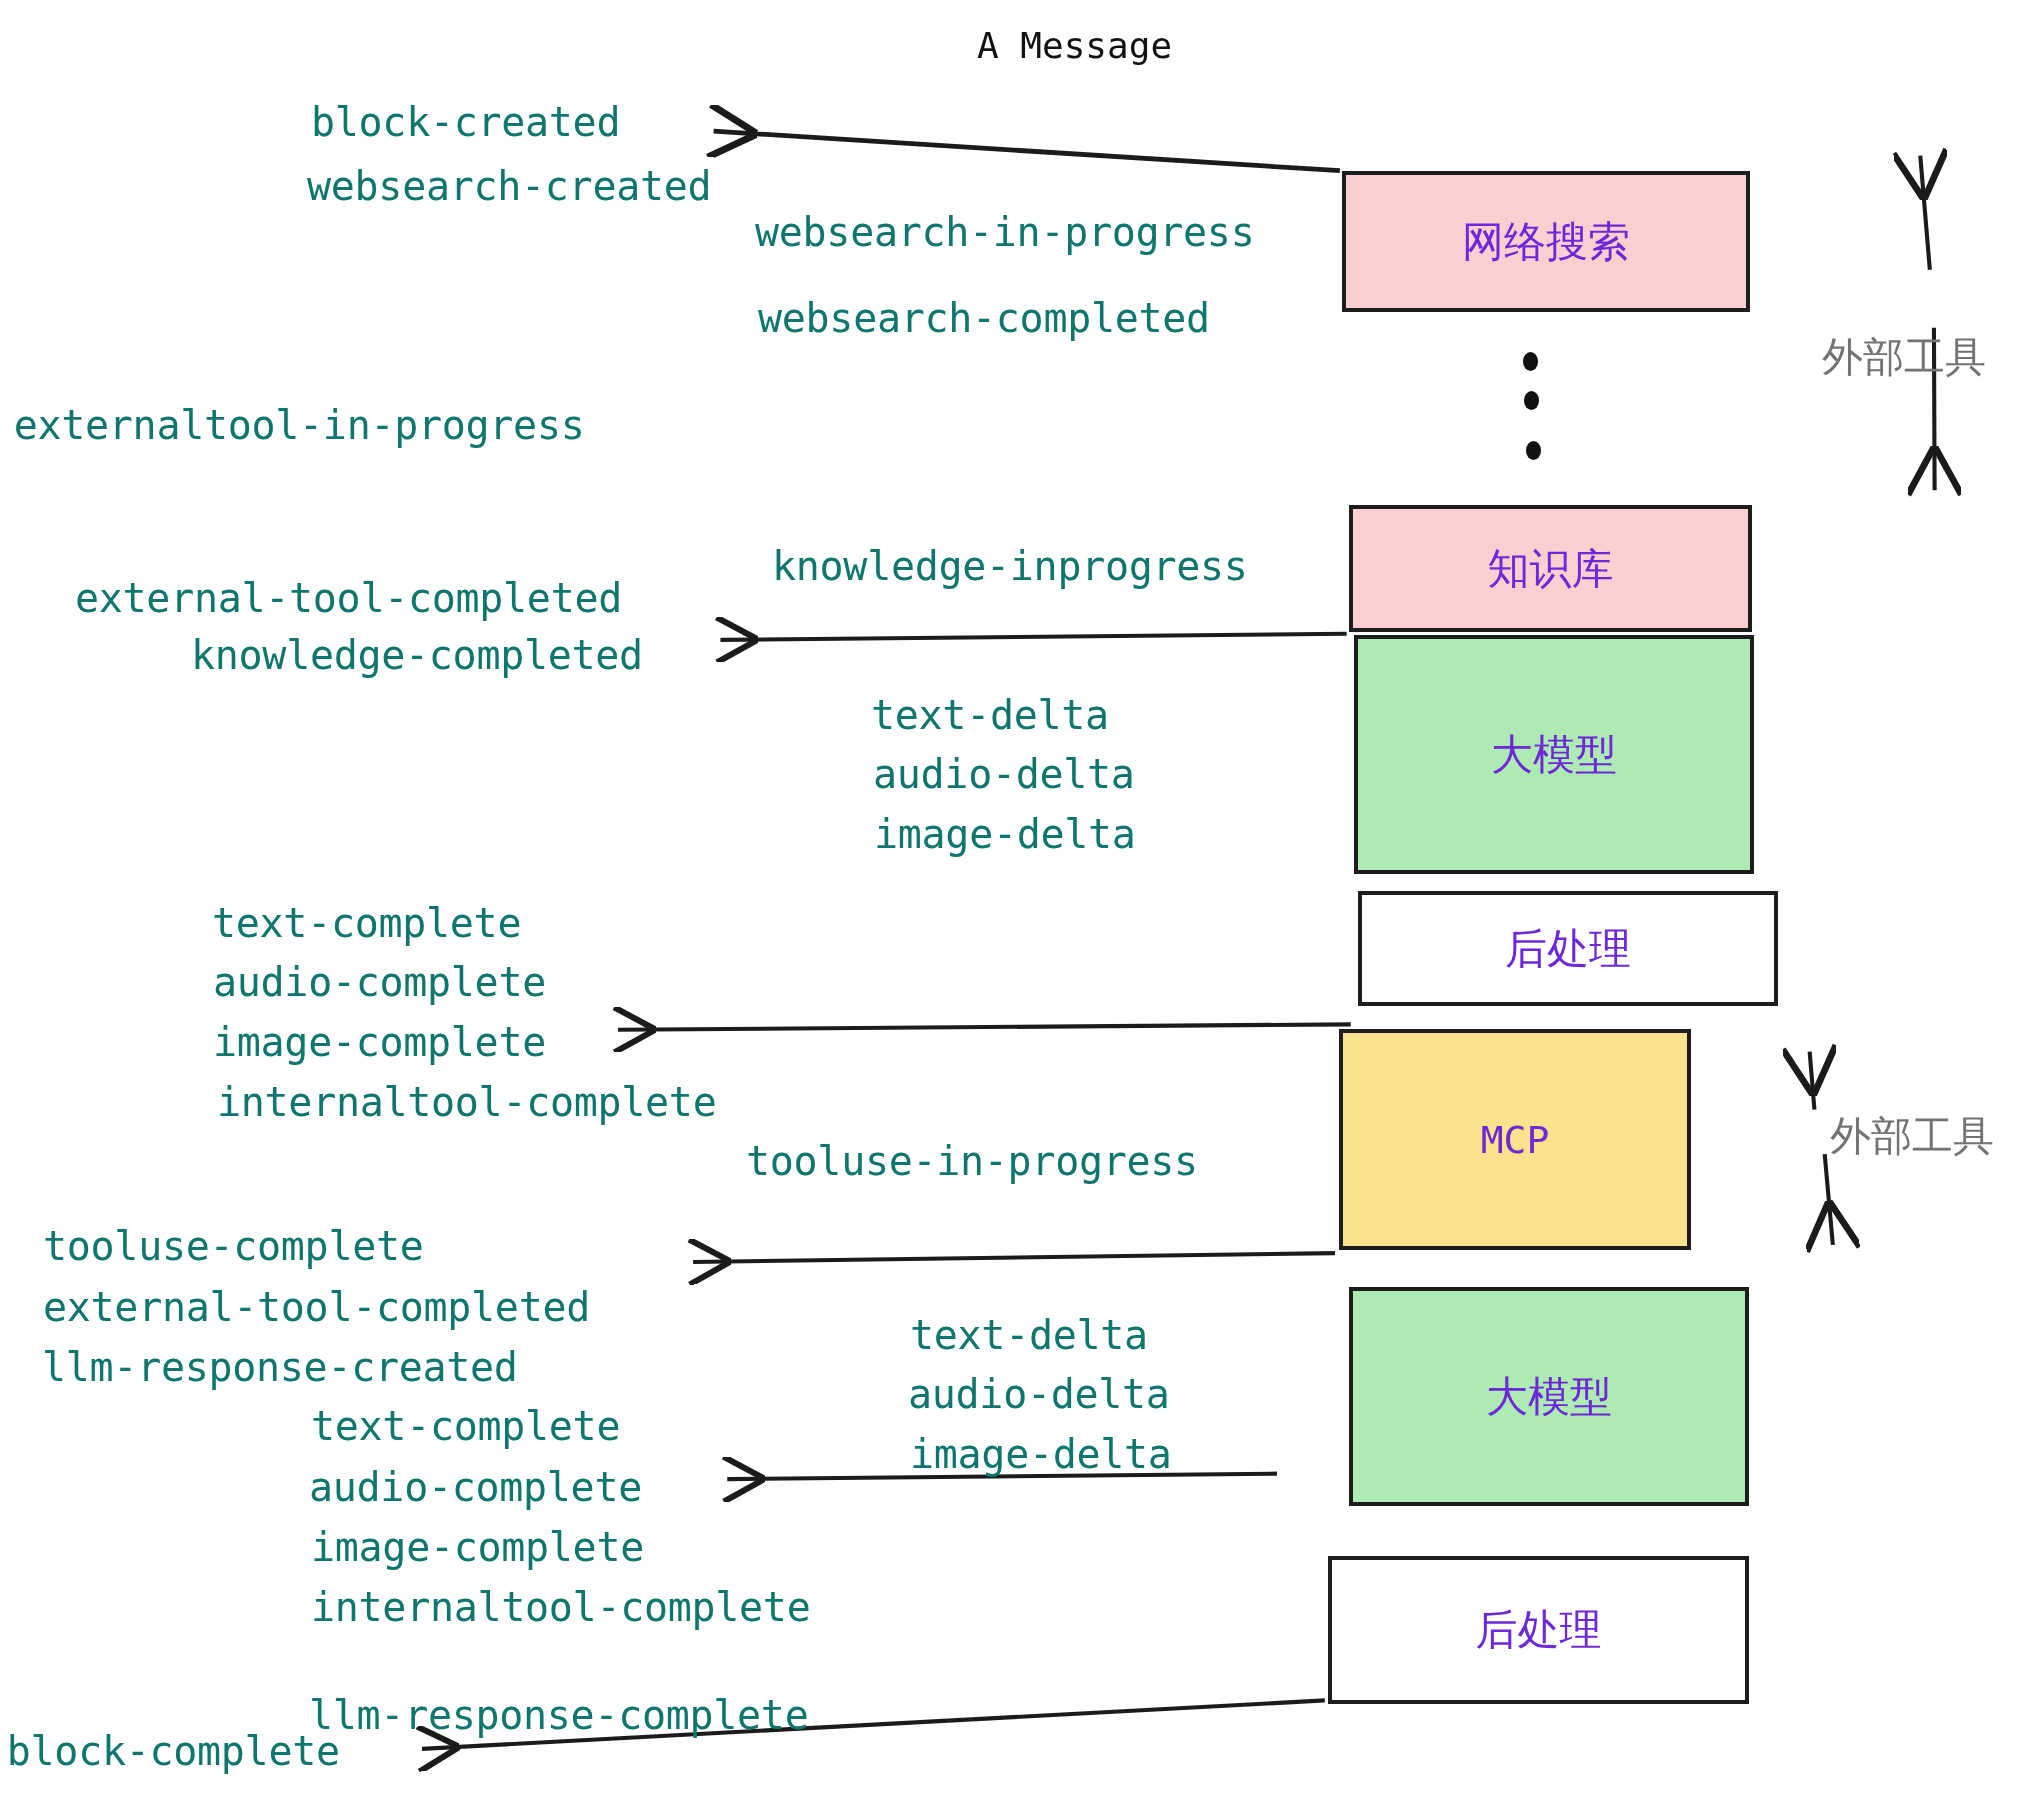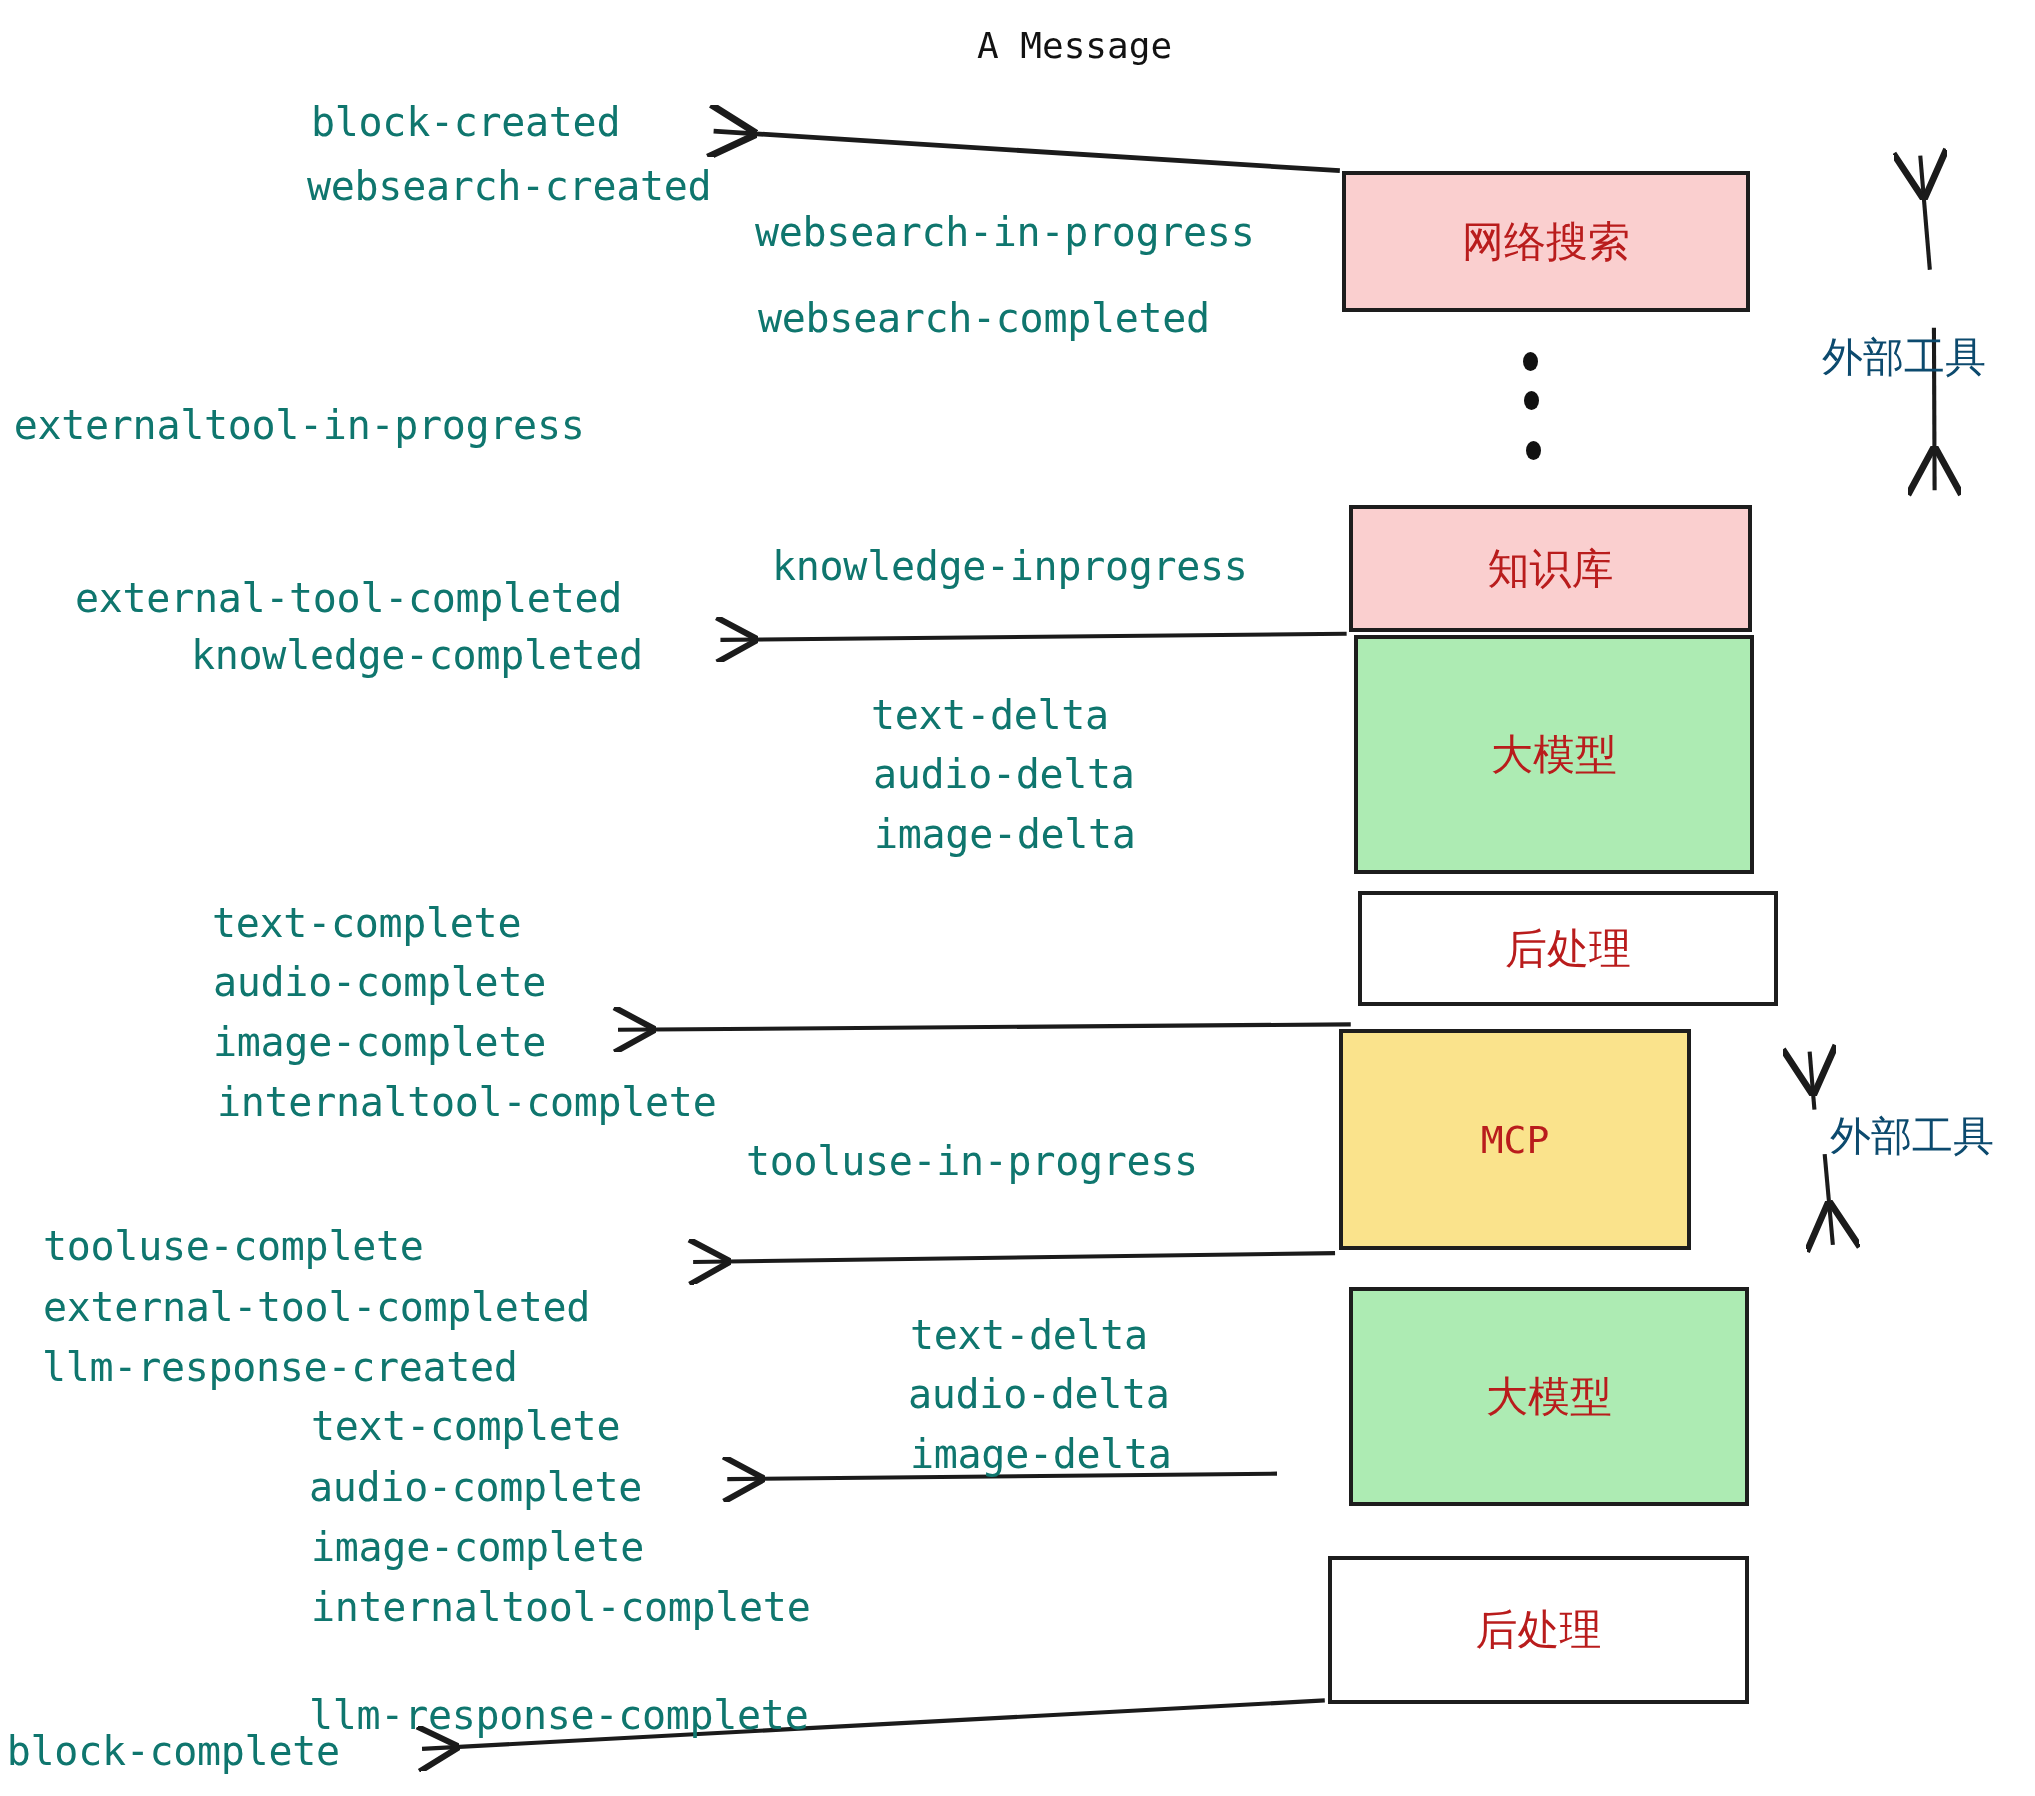--- a/index.html
+++ b/index.html
@@ -5,25 +5,25 @@
   html,body{margin:0;padding:0;background:#ffffff;}
   body{font-family:"DejaVu Sans Mono","Liberation Mono",monospace;}
   #stage{position:relative;width:2035px;height:1796px;background:#fff;overflow:hidden;}
   .ev{position:absolute;font-family:"DejaVu Sans Mono","Liberation Mono",monospace;
       font-size:40px;color:#0f766e;white-space:nowrap;letter-spacing:-0.3px;line-height:1;}
   .title{position:absolute;font-family:"DejaVu Sans Mono","Liberation Mono",monospace;
       font-size:36px;color:#121212;white-space:nowrap;line-height:1;}
   .box{position:absolute;border:4.1px solid #1d1d1d;box-sizing:border-box;
        display:flex;align-items:center;justify-content:center;}
   .box span{font-family:"DejaVu Sans","Liberation Sans",sans-serif;
-       font-size:42px;color:#b91c1c;line-height:1;}
+       font-size:42px;color:#6d28d9;line-height:1;}
   .box.mcp span{font-family:"DejaVu Sans Mono","Liberation Mono",monospace;font-size:38px;}
   .dot{position:absolute;width:15px;height:19px;background:#111;border-radius:50%;}
   .vlabel{position:absolute;font-family:"DejaVu Sans","Liberation Sans",sans-serif;
-      font-size:41px;color:#0c4a6e;white-space:nowrap;line-height:1;}
+      font-size:41px;color:#737373;white-space:nowrap;line-height:1;}
   svg.ov{position:absolute;left:0;top:0;width:2035px;height:1796px;pointer-events:none;}
 </style>
 </head>
 <body>
 
 <div id="stage">
 
   <svg class="ov" viewBox="0 0 2980 2630">
     <defs>
       <marker id="ah" viewBox="0 0 12 12" refX="10" refY="6" markerWidth="11" markerHeight="11" orient="auto-start-reverse">

